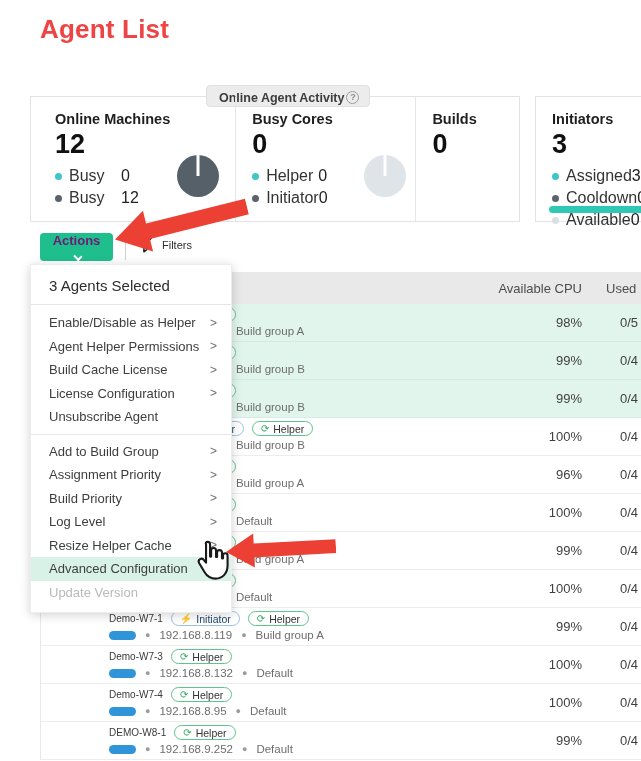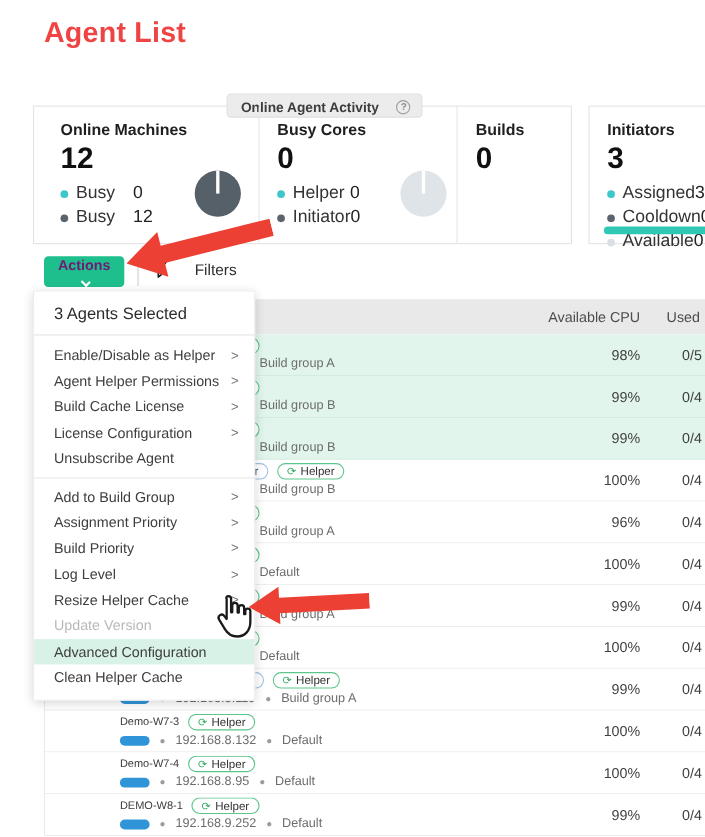--- a/index.html
+++ b/index.html
@@ -12,21 +12,21 @@
   
   .page-title { position:absolute; left:40px; top:14px; font-size:26px; font-weight:bold; color:#ef4444; letter-spacing:.2px; }
 
   
   .stats-card { position:absolute; background:#fff; border:1px solid #e3e3e3; }
   .card-main { left:30px; top:96px; width:490px; height:126px; display:flex; }
   .card-initiators { left:535px; top:96px; width:150px; height:126px; padding:14px 0 0 16px; }
   .activity-tab {
     position:absolute; left:175px; top:-12px; height:22px; padding:3px 10px 0 12px;
     background:#ececec; border:1px solid #e0e0e0; border-radius:4px;
-    font-size:12.5px; font-weight:bold; color:#3c3c3c; display:flex; align-items:center; gap:16px;
+    font-size:12.5px; font-weight:bold; color:#3c3c3c; display:flex; align-items:center; gap:2px;
   }
   .help-icon { width:13px; height:13px; border:1px solid #9c9c9c; border-radius:50%; color:#8e8e8e;
     font-size:9px; line-height:11px; text-align:center; font-weight:bold; display:inline-block; }
   .stat-col { padding:14px 0 0 24px; position:relative; }
   .stat-col + .stat-col { border-left:1px solid #e6e6e6; }
   .col-machines { width:205px; }
   .col-cores   { width:181px; padding-left:16px; }
   .col-builds  { width:104px; padding-left:16px; }
   .stat-title { font-size:14.5px; font-weight:bold; color:#1f1f1f; margin-bottom:2px; }
   .stat-value { font-size:27px; font-weight:bold; color:#101010; line-height:30px; margin-bottom:8px; }
@@ -43,22 +43,22 @@
 
   
   .actions-btn {
     position:absolute; left:40px; top:233px; width:73px; height:28px; border:none;
     background:#1fbe8d; color:#701a75; font-family:inherit; font-size:13px; font-weight:bold;
     border-radius:4px; cursor:pointer; display:flex; align-items:center; justify-content:center; gap:7px;flex-direction:column;
   }
   .chev-down { width:7px; height:7px; border-right:2px solid #fff; border-bottom:2px solid #fff;
     transform:rotate(45deg) translateY(-2px); display:inline-block; }
   .toolbar-sep { position:absolute; left:125px; top:234px; width:1px; height:26px; background:#cfcfcf; }
-  .filters { position:absolute; left:138px; top:236px; display:flex; align-items:center; gap:24px;
-    font-size:14px; color:#2e2e2e; cursor:pointer; }
+  .filters { position:absolute; left:138px; top:236px; display:flex; align-items:center; gap:9px;
+    font-size:11px; color:#2e2e2e; cursor:pointer; }
 
   
   .agent-table { position:absolute; left:40px; top:272px; width:662px; border-left:1px solid #e8e8e8; }
   .thead { display:flex; background:#e9e9e9; height:32px; align-items:center; font-size:13px; color:#4c4c4c; }
   .col-name { flex:1 1 auto; padding-left:68px; min-width:0; }
   .col-cpu { flex:0 0 130px; text-align:right; }
   .col-used { flex:0 0 120px; padding-left:24px; }
   .trow { display:flex; height:38px; border-bottom:1px solid #ededed; background:#fff; align-items:center; }
   .trow.selected { background:#e1f5ec; border-bottom-color:#d2ece1; }
   .cell-name { flex:1 1 auto; padding-left:68px; min-width:0; overflow:hidden; }
@@ -477,28 +477,25 @@
         <span class="sub-arrow">&gt;</span>
       </div>
       <div class="menu-item">
         <span>Log Level</span>
         <span class="sub-arrow">&gt;</span>
       </div>
       <div class="menu-item">
         <span>Resize Helper Cache</span>
         <span class="sub-arrow">&gt;</span>
       </div>
+      <div class="menu-item highlighted">
+        <span>Advanced Configuration</span>
+      </div>
       <div class="menu-item disabled">
         <span>Update Version</span>
-      </div>
-      <div class="menu-item highlighted">
-        <span>Advanced Configuration</span>
-      </div>
-      <div class="menu-item">
-        <span>Clean Helper Cache</span>
       </div>
     </div>
 </div>
 
 <svg class="overlay" style="left:113px; top:199px; transform:rotate(-14deg);" width="136" height="48" viewBox="0 0 136 48">
   <polygon class="arrow-red" points="0,24 34,3 34,16 136,16 136,32 34,32 34,45"></polygon>
 </svg>
 
 <svg class="overlay" style="left:226px; top:531px; transform:rotate(-3deg);" width="110" height="36" viewBox="0 0 110 36">
   <polygon class="arrow-red" points="0,18 28,1 28,11 110,11 110,25 28,25 28,35"></polygon>

